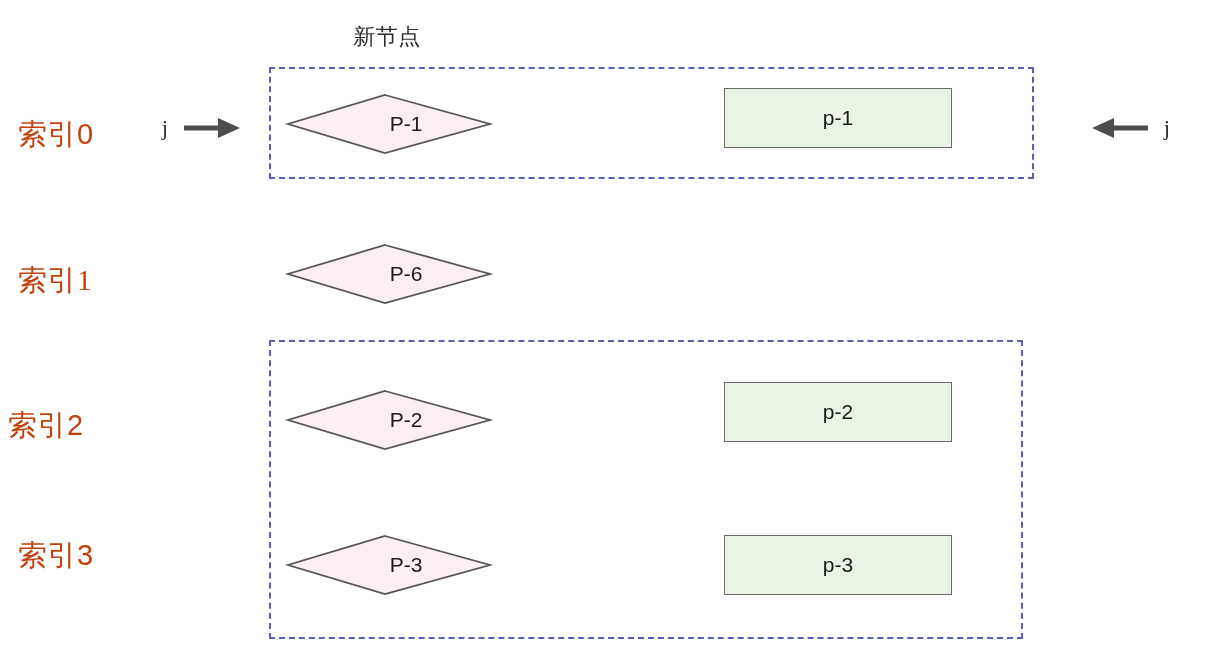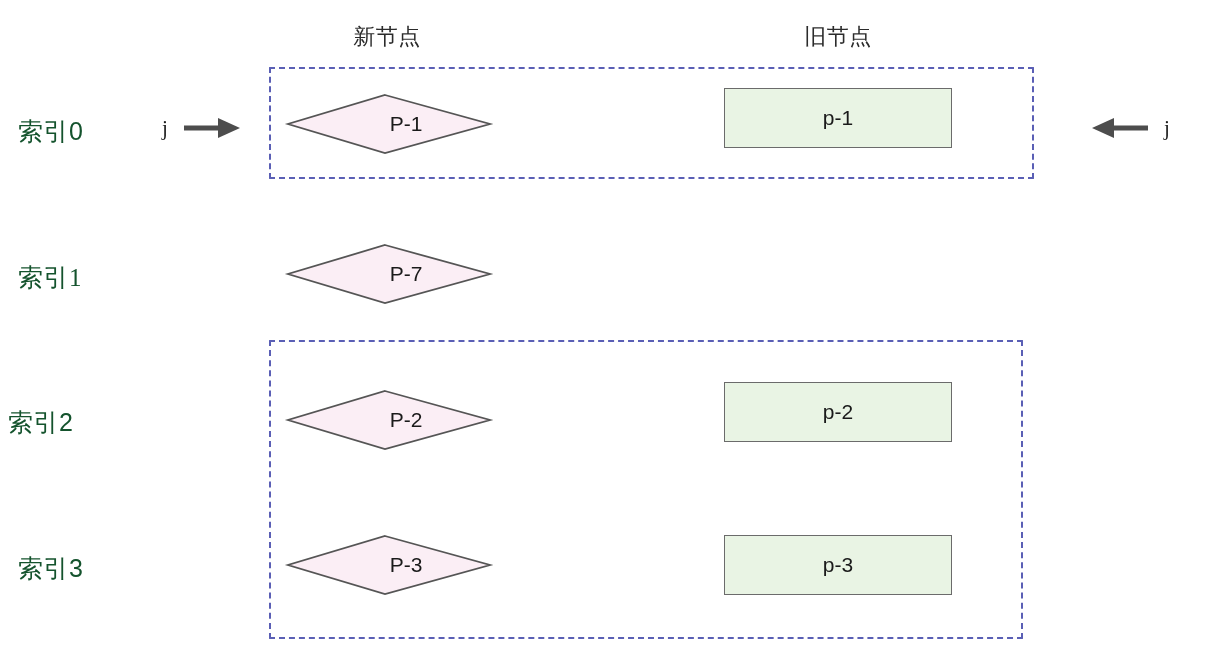--- a/index.html
+++ b/index.html
@@ -19,22 +19,22 @@
   .col-header{
     font-size:22px;
     color:#2b2b2b;
     text-align:center;
     white-space:nowrap;
     letter-spacing:0.5px;
   }
 
   
   .row-label{
-    font-size:25px;
-    color:#14532d;
+    font-size:29px;
+    color:#c2410c;
     white-space:nowrap;
     letter-spacing:0.5px;
   }
 
   
   .dashed-box{
     border:2px dashed #5a5fb5;
     box-sizing:border-box;
     background:transparent;
     border-radius:1px;
@@ -85,33 +85,32 @@
   .pointer.left-ptr .var{margin-right:16px;}
   .pointer.right-ptr .var{margin-left:16px;}
 </style>
 </head>
 <body>
 
 <div id="stage">
 
   <div class="abs col-header" style="left:287px;top:22px;width:200px;">新节点</div>
 
-  <div class="abs col-header" style="left:738px;top:22px;width:200px;">旧节点</div>
 
   <div class="abs dashed-box" style="left:269px;top:67px;width:765px;height:112px;"></div>
 
   <div class="abs dashed-box" style="left:269px;top:340px;width:754px;height:299px;"></div>
 
   <div class="abs row-label" style="left:18px;top:115px;">索引0</div>
 
   <div class="abs row-label" style="left:18px;top:261px;font-family:Liberation Serif, serif;">索引1</div>
 
   <div class="abs row-label" style="left:8px;top:406px;">索引2</div>
 
-  <div class="abs row-label" style="left:18px;top:552px;">索引3</div>
+  <div class="abs row-label" style="left:18px;top:536px;">索引3</div>
 
   <div class="abs pointer left-ptr" style="left:162px;top:113px;">
     <span class="var">j</span>
     <svg width="60" height="26" viewBox="0 0 60 26">
       <path d="M0 13 L36 13" stroke="#4d4d4d" stroke-width="5" fill="none"></path>
       <path d="M34 3 L56 13 L34 23 Z" fill="#4d4d4d"></path>
     </svg>
   </div>
 
   <div class="abs pointer right-ptr" style="left:1088px;top:113px;">
@@ -126,21 +125,21 @@
     <svg viewBox="0 0 202 58">
       <polygon points="97,0 202,29 97,58 0,29" fill="#fbeef5" stroke="#555555" stroke-width="1.8" stroke-linejoin="miter"></polygon>
     </svg>
     <div class="diamond-label">P-1</div>
   </div>
 
   <div class="abs diamond-wrap" style="left:288px;top:245px;">
     <svg viewBox="0 0 202 58">
       <polygon points="97,0 202,29 97,58 0,29" fill="#fbeef5" stroke="#555555" stroke-width="1.8" stroke-linejoin="miter"></polygon>
     </svg>
-    <div class="diamond-label">P-7</div>
+    <div class="diamond-label">P-6</div>
   </div>
 
   <div class="abs diamond-wrap" style="left:288px;top:391px;">
     <svg viewBox="0 0 202 58">
       <polygon points="97,0 202,29 97,58 0,29" fill="#fbeef5" stroke="#555555" stroke-width="1.8" stroke-linejoin="miter"></polygon>
     </svg>
     <div class="diamond-label">P-2</div>
   </div>
 
   <div class="abs diamond-wrap" style="left:288px;top:536px;">

